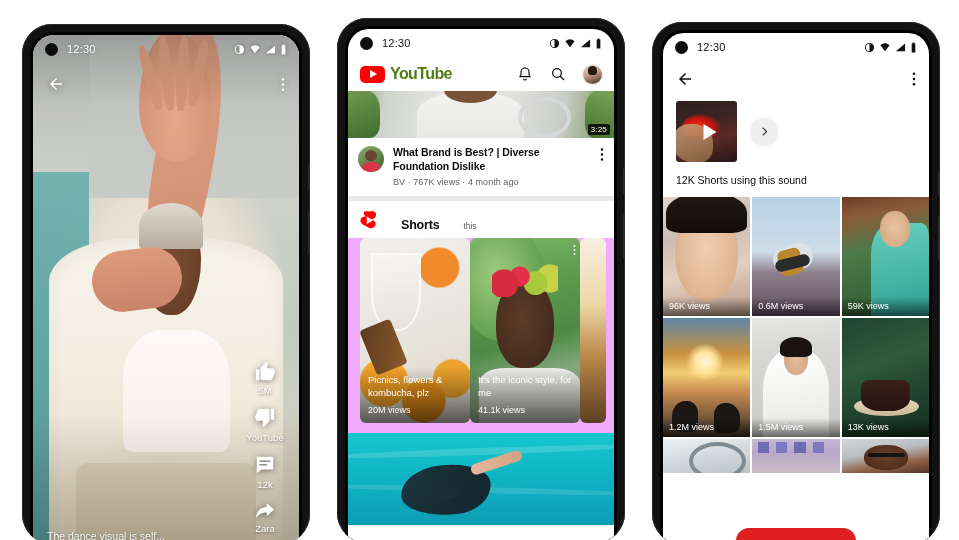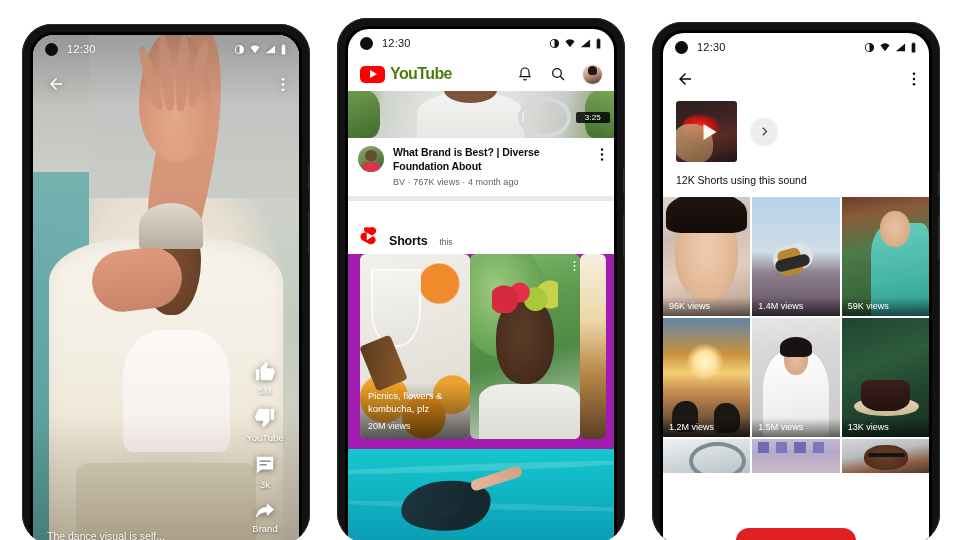--- a/index.html
+++ b/index.html
@@ -181,46 +181,46 @@
     background:linear-gradient(160deg,#6f9a4e,#3f6b2e);border-radius:0 40% 30% 0;}
   .v-thumb .leaf-r{position:absolute;right:0;top:0;width:11%;height:100%;
     background:linear-gradient(200deg,#79a556,#44702f);border-radius:40% 0 0 30%;}
   .v-thumb .person{position:absolute;left:26%;top:4%;width:40%;height:110%;
     background:linear-gradient(180deg,#f3f3f1 0%,#e5e5e2 100%);border-radius:40% 40% 0 0;}
   .v-thumb .face{position:absolute;left:36%;top:-30%;width:20%;height:56%;
     background:#7a5338;border-radius:50%;}
   .v-thumb .ring{position:absolute;right:16%;top:12%;width:17%;height:72%;
     border:4px solid #d6d8da;border-radius:50%;}
   .v-thumb .dur{
-    position:absolute;right:4px;bottom:15px;background:rgba(0,0,0,.82);color:#fff;
-    font-size:8px;font-weight:500;padding:1px 9px;border-radius:2px;letter-spacing:.2px;
+    position:absolute;right:4px;bottom:3px;background:rgba(0,0,0,.82);color:#fff;
+    font-size:8px;font-weight:500;padding:1px 3px;border-radius:2px;letter-spacing:.2px;
   }
   .v-meta{display:flex;padding:8px 10px 9px 10px;background:#fff;gap:9px;}
   .v-ch{
     width:26px;height:26px;border-radius:50%;flex:0 0 auto;overflow:hidden;position:relative;
     background:linear-gradient(150deg,#8fae72 0%,#6c8f55 40%,#3e5c2f 100%);
   }
   .v-ch:before{content:"";position:absolute;left:26%;top:14%;width:48%;height:44%;
     background:#6b4630;border-radius:50%;}
   .v-ch:after{content:"";position:absolute;left:16%;bottom:0;width:68%;height:40%;
     background:#d8344a;border-radius:44% 44% 0 0;}
   .v-txt{flex:1;min-width:0;}
   .v-title{font-size:10.5px;font-weight:700;color:#0b0b0b;line-height:1.3;letter-spacing:-.1px;}
   .v-sub{font-size:9px;color:#606060;margin-top:4px;letter-spacing:.05px;}
   .v-kebab{flex:0 0 auto;padding-top:1px;}
 
   .divider{height:5px;background:#e9e9e9;}
 
-  .shorts-hdr{display:flex;align-items:flex-end;gap:12px;padding:25px 12px 7px 12px;background:#fff;}
+  .shorts-hdr{display:flex;align-items:flex-end;gap:24px;padding:9px 12px 7px 12px;background:#fff;}
   .shorts-logo{width:17px;height:21px;position:relative;flex:0 0 auto;}
   .shorts-logo svg{display:block;}
   .shorts-word{font-size:12.5px;font-weight:700;color:#0b0b0b;line-height:1;letter-spacing:-.2px;}
   .shorts-beta{font-size:8.5px;color:#606060;line-height:1;margin-bottom:1px;}
 
-  .shorts-row{display:flex;gap:0;padding:0 12px 10px 12px;background:#a21caf;overflow:hidden;}
+  .shorts-row{display:flex;gap:0;padding:0 12px 10px 12px;background:#f0abfc;overflow:hidden;}
   .short-card{
     width:110px;height:185px;border-radius:6px;overflow:hidden;position:relative;flex:0 0 auto;
   }
   .short-card.peek{width:26px;}
   .sc-ov{
     position:absolute;left:0;right:0;bottom:0;padding:7px 8px 8px 8px;
     background:linear-gradient(0deg,rgba(0,0,0,.62) 0%,rgba(0,0,0,.28) 55%,rgba(0,0,0,0) 100%);
   }
   .sc-title{color:#fff;font-size:9.5px;font-weight:400;line-height:1.32;}
   .sc-views{color:#fff;font-size:9px;margin-top:6px;opacity:.95;}
@@ -437,27 +437,27 @@
                 <path d="M22 14h-4V2h4zM2 13a2 2 0 002 2h6l-.9 4.4-.03.3c0 .41.17.79.44 1.06L10.6 22l5.8-5.8c.37-.36.6-.87.6-1.4V4a2 2 0 00-2-2H6a2 2 0 00-1.84 1.22L1.14 10.27c-.09.23-.14.47-.14.73z"></path>
               </svg>
             <span class="lbl">YouTube</span>
           </div>
           <div class="sp-act">
             <svg width="22" height="22" viewBox="0 0 24 24">
                 <path d="M3 3h18v14H8l-5 4zM6 7h12v1.6H6zm0 4h8v1.6H6z" fill="#fff"></path>
                 <path d="M6 7h12v1.6H6z" fill="#888"></path>
                 <path d="M6 11h8v1.6H6z" fill="#888"></path>
               </svg>
-            <span class="lbl">3k</span>
+            <span class="lbl">12k</span>
           </div>
           <div class="sp-act">
             <svg width="22" height="19" viewBox="0 0 24 20">
                 <path d="M14 2v4C6.5 6.6 3.2 11.2 2 18c3.1-4.2 6.6-5.9 12-5.9V16l8-7z"></path>
               </svg>
-            <span class="lbl">Brand</span>
+            <span class="lbl">Zara</span>
           </div>
         </div>
 
         <div class="sp-caption">The dance visual is self...</div>
       </div>
     </div>
   </div>
 
   <div class="phone" id="phone2">
     <div class="side-btn" style="top:150px;height:26px;"></div>
@@ -507,21 +507,21 @@
           <div class="leaf-r"></div>
           <div class="person"></div>
           <div class="face"></div>
           <div class="ring"></div>
           <span class="dur">3:25</span>
         </div>
 
         <div class="v-meta">
           <div class="v-ch"></div>
           <div class="v-txt">
-            <div class="v-title">What Brand is Best? | Diverse Foundation About</div>
+            <div class="v-title">What Brand is Best? | Diverse Foundation Dislike</div>
             <div class="v-sub">BV ·  767K views · 4 month ago</div>
           </div>
           <div class="v-kebab">
             <svg width="4" height="15" viewBox="0 0 6 24" fill="#0b0b0b">
                 <circle cx="3" cy="4" r="1.9"></circle>
                 <circle cx="3" cy="12" r="1.9"></circle>
                 <circle cx="3" cy="20" r="1.9"></circle>
               </svg>
           </div>
         </div>
@@ -557,20 +557,24 @@
               <div class="crown"></div>
               <div class="shirt"></div>
             </div>
             <span class="sc-kebab">
               <svg width="3" height="12" viewBox="0 0 6 24" fill="rgba(255,255,255,.9)">
                   <circle cx="3" cy="4" r="2"></circle>
                   <circle cx="3" cy="12" r="2"></circle>
                   <circle cx="3" cy="20" r="2"></circle>
                 </svg>
             </span>
+            <div class="sc-ov">
+              <div class="sc-title">It's the iconic style, for me</div>
+              <div class="sc-views">41.1k views</div>
+            </div>
           </div>
           <div class="short-card peek">
             <div class="art3"></div>
           </div>
         </div>
 
         <div class="pool">
           <div class="rip1"></div>
           <div class="rip2"></div>
           <div class="swim"></div>
@@ -640,21 +644,21 @@
                 <div class="hr"></div>
               </div>
             <div class="gviews">96K views</div>
           </div>
           <div class="gtile">
             <div class="gcell t2">
                 <div class="sk"></div>
                 <div class="pt"></div>
                 <div class="bd"></div>
               </div>
-            <div class="gviews">1.4M views</div>
+            <div class="gviews">0.6M views</div>
           </div>
           <div class="gtile">
             <div class="gcell t3">
                 <div class="pers"></div>
                 <div class="hd"></div>
               </div>
             <div class="gviews">59K views</div>
           </div>
           <div class="gtile">
             <div class="gcell t4">

